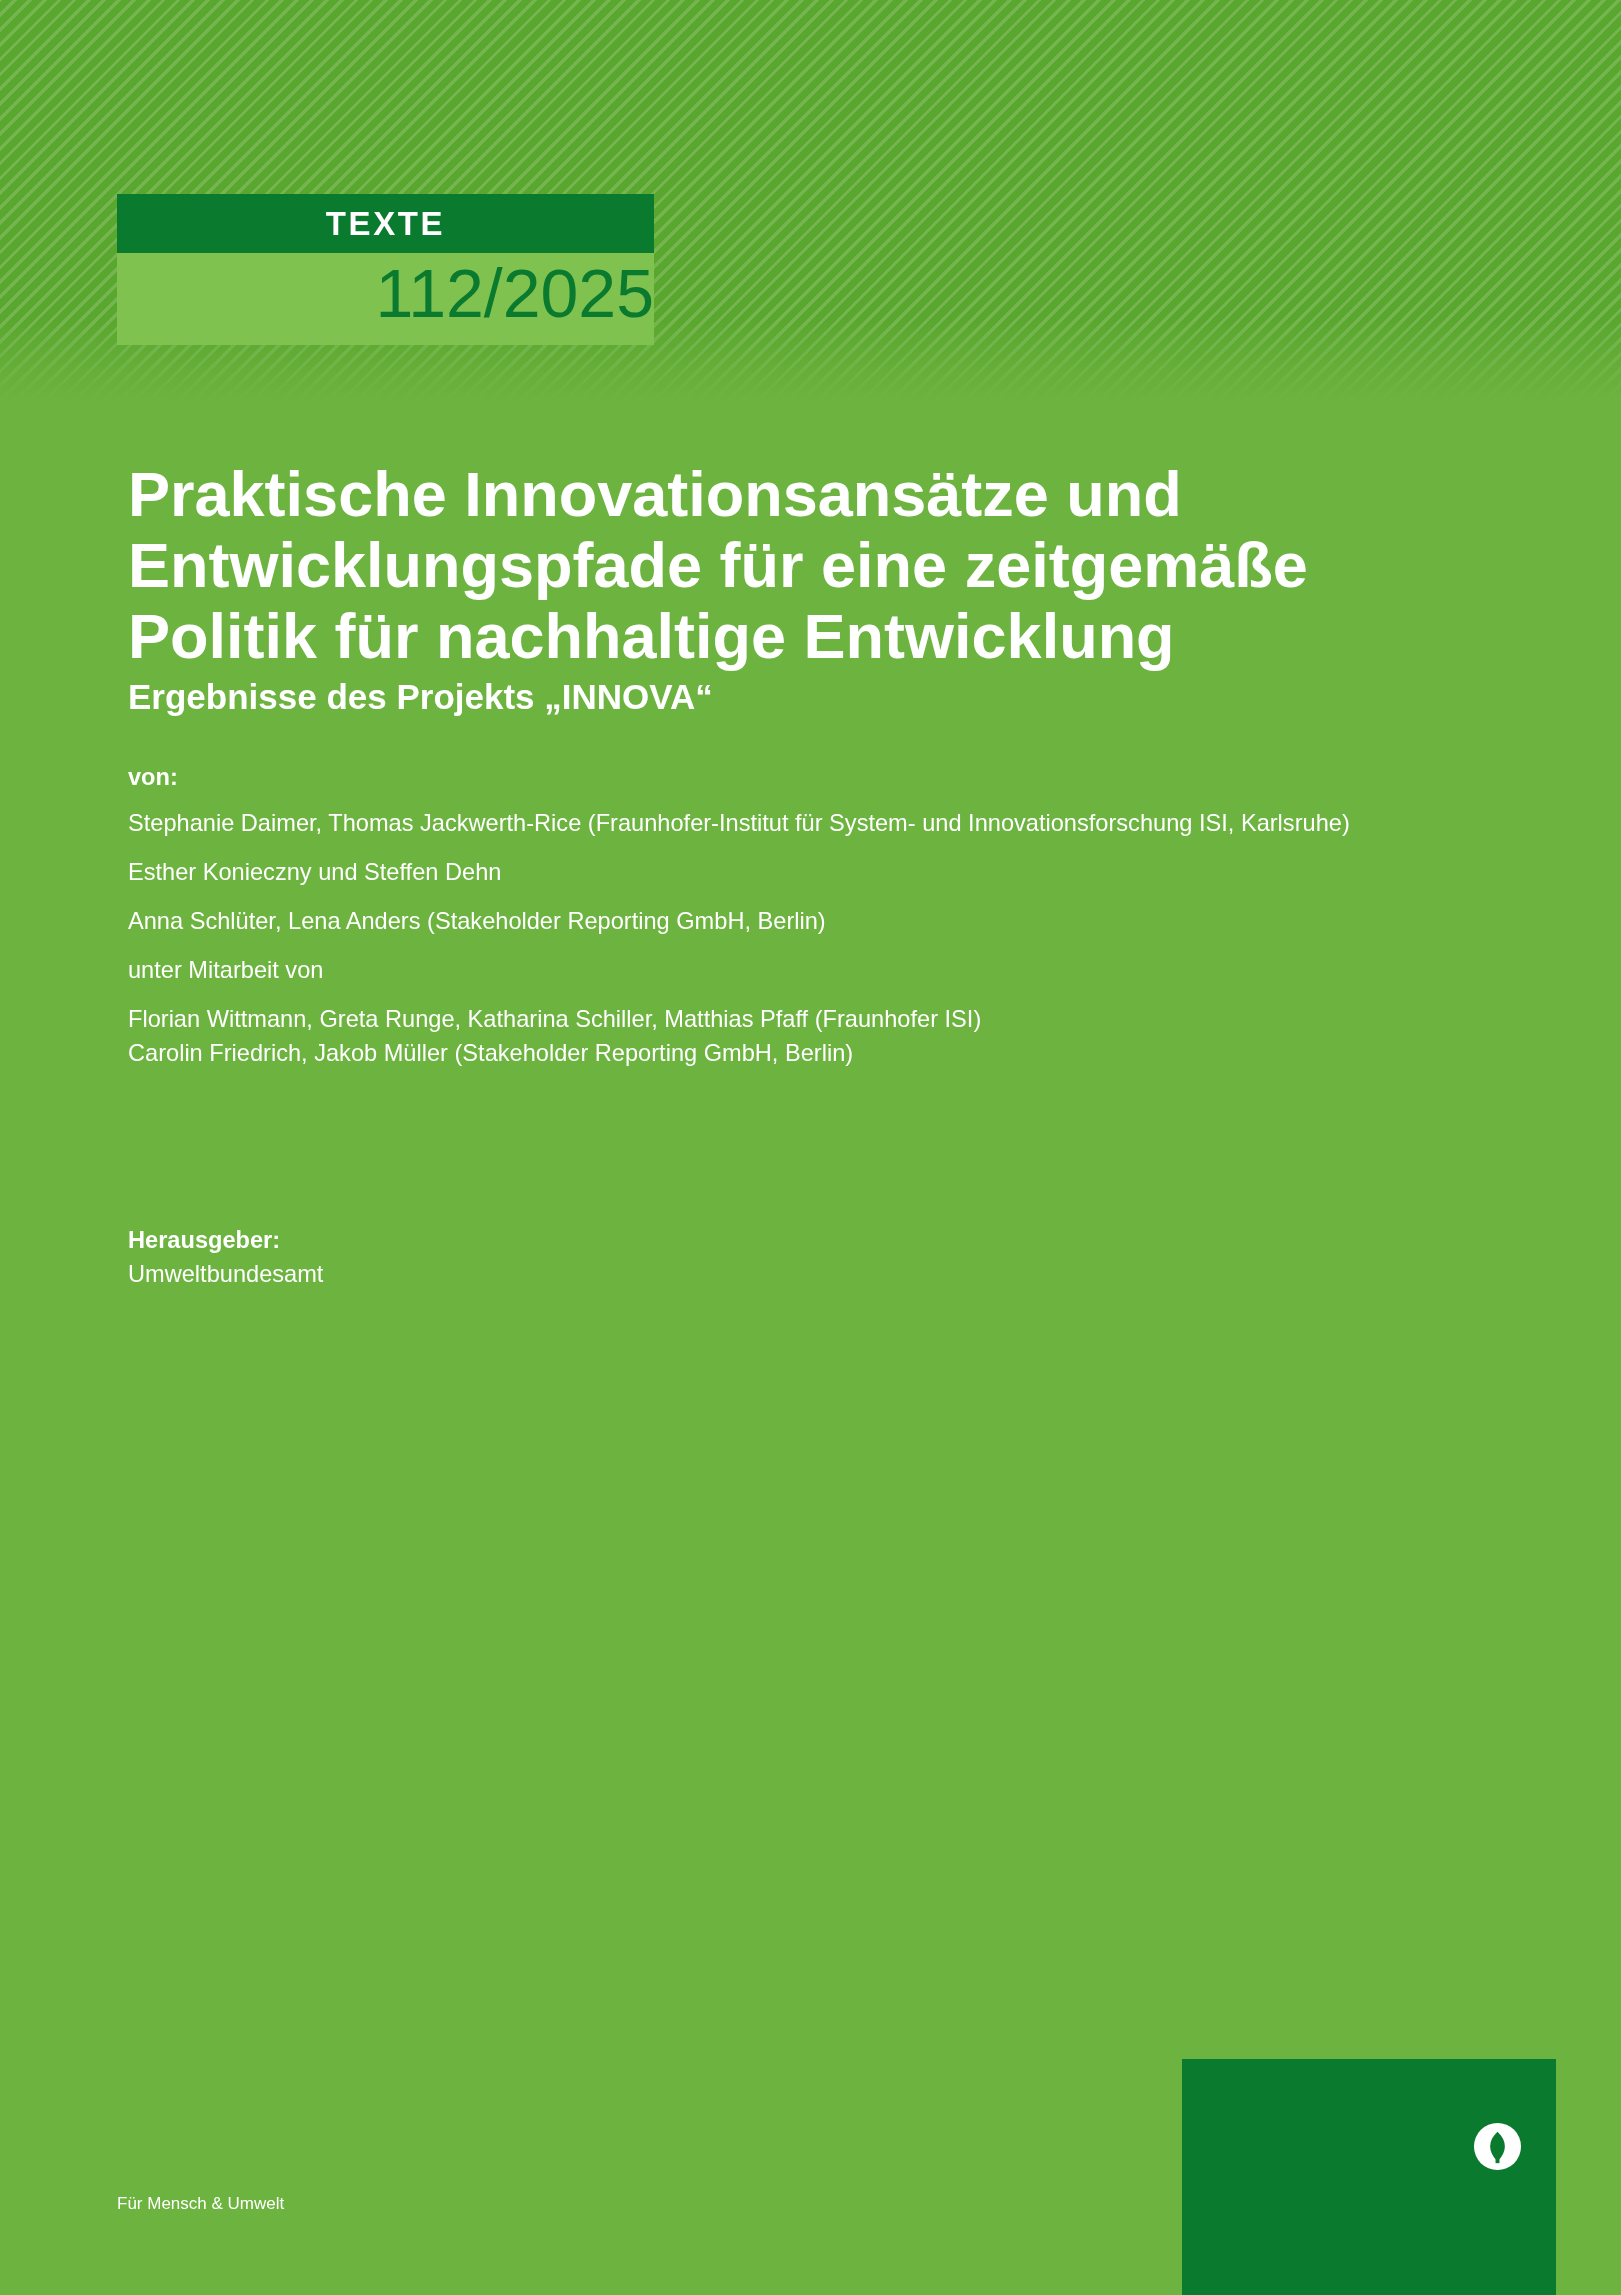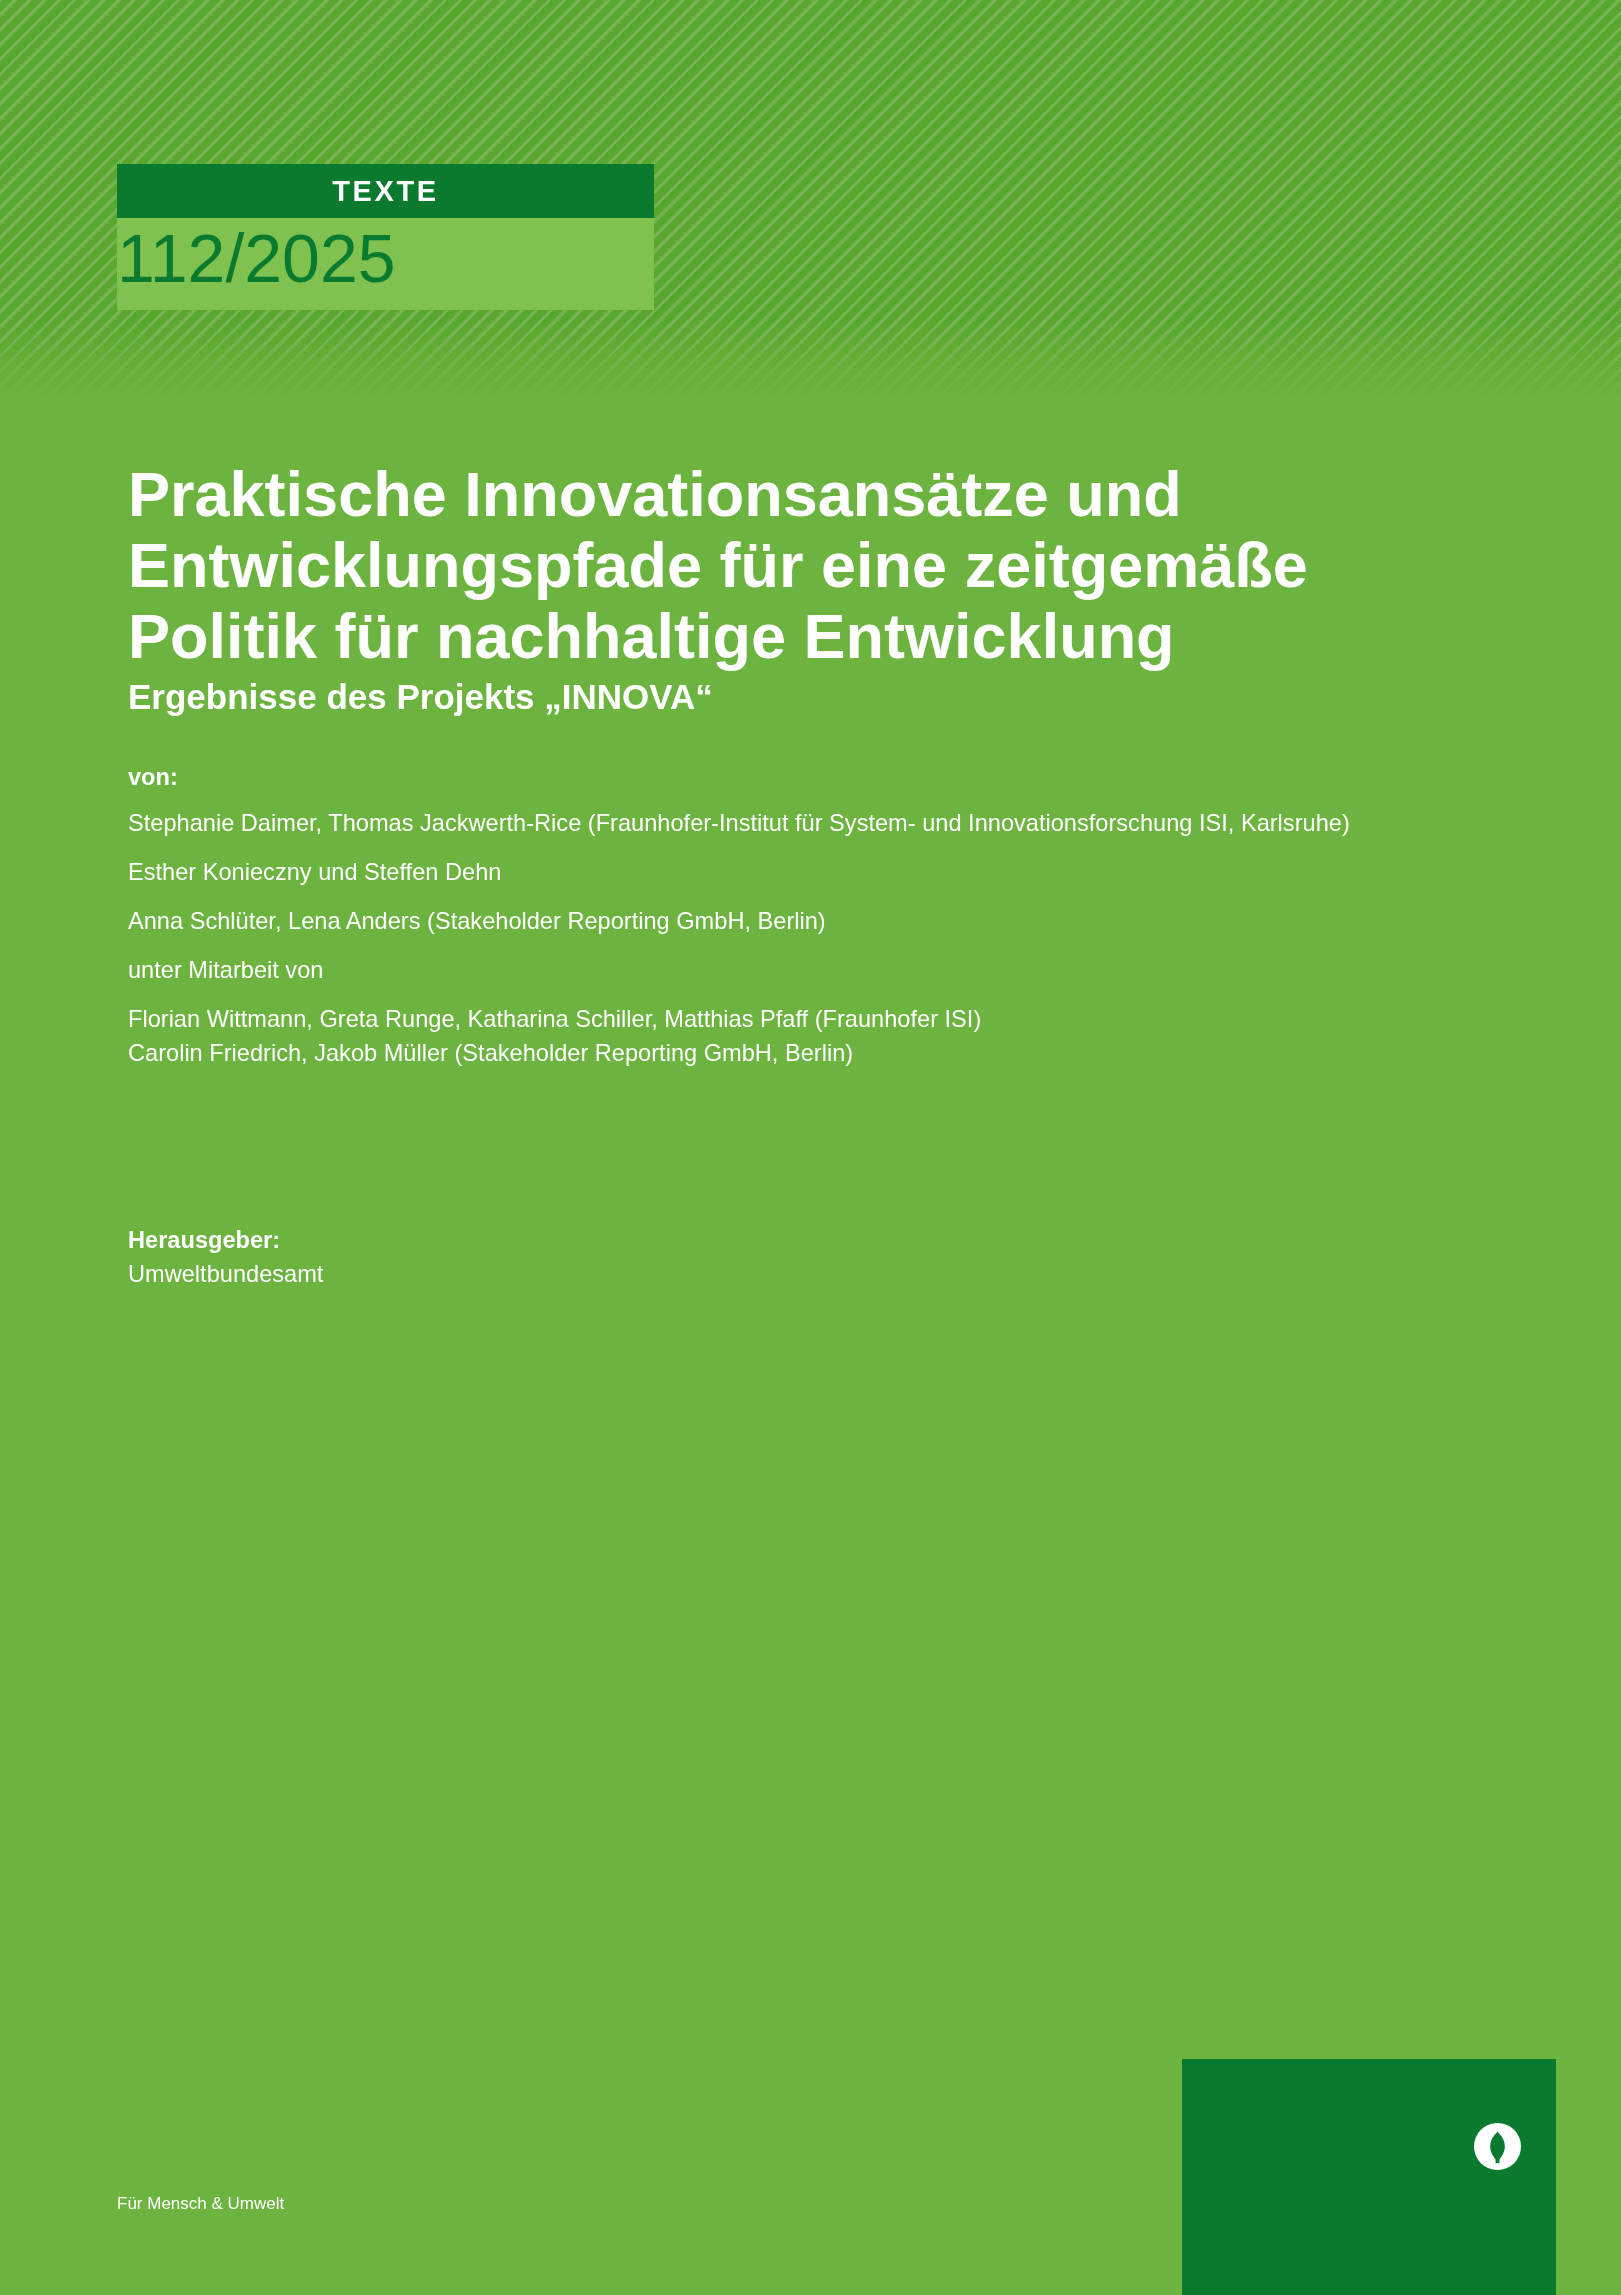--- a/index.html
+++ b/index.html
@@ -43,34 +43,35 @@
   
   .texte-block {
     position: absolute;
     left: 117px;
     top: 164px;
     width: 537px;
   }
   .texte-label {
     background: #0a7a2f;
     color: #ffffff;
-    font-size: 29px;
+    font-size: 33px;
     font-weight: bold;
     letter-spacing: 2.6px;
     text-align: center;
     padding: 10.5px 0 10.5px 0;
     width: 537px;
     box-sizing: border-box;
+    margin-top: 30px;
   }
   .texte-number {
     background: #7fc24f;
     color: #0a7a2f;
     font-size: 68px;
     font-weight: normal;
-    text-align: left;
+    text-align: right;
     width: 537px;
     box-sizing: border-box;
     padding: 3.9px 0 14.4px 0;
     line-height: 1.08;
   }
 
   
   .content {
     position: absolute;
     left: 128px;

